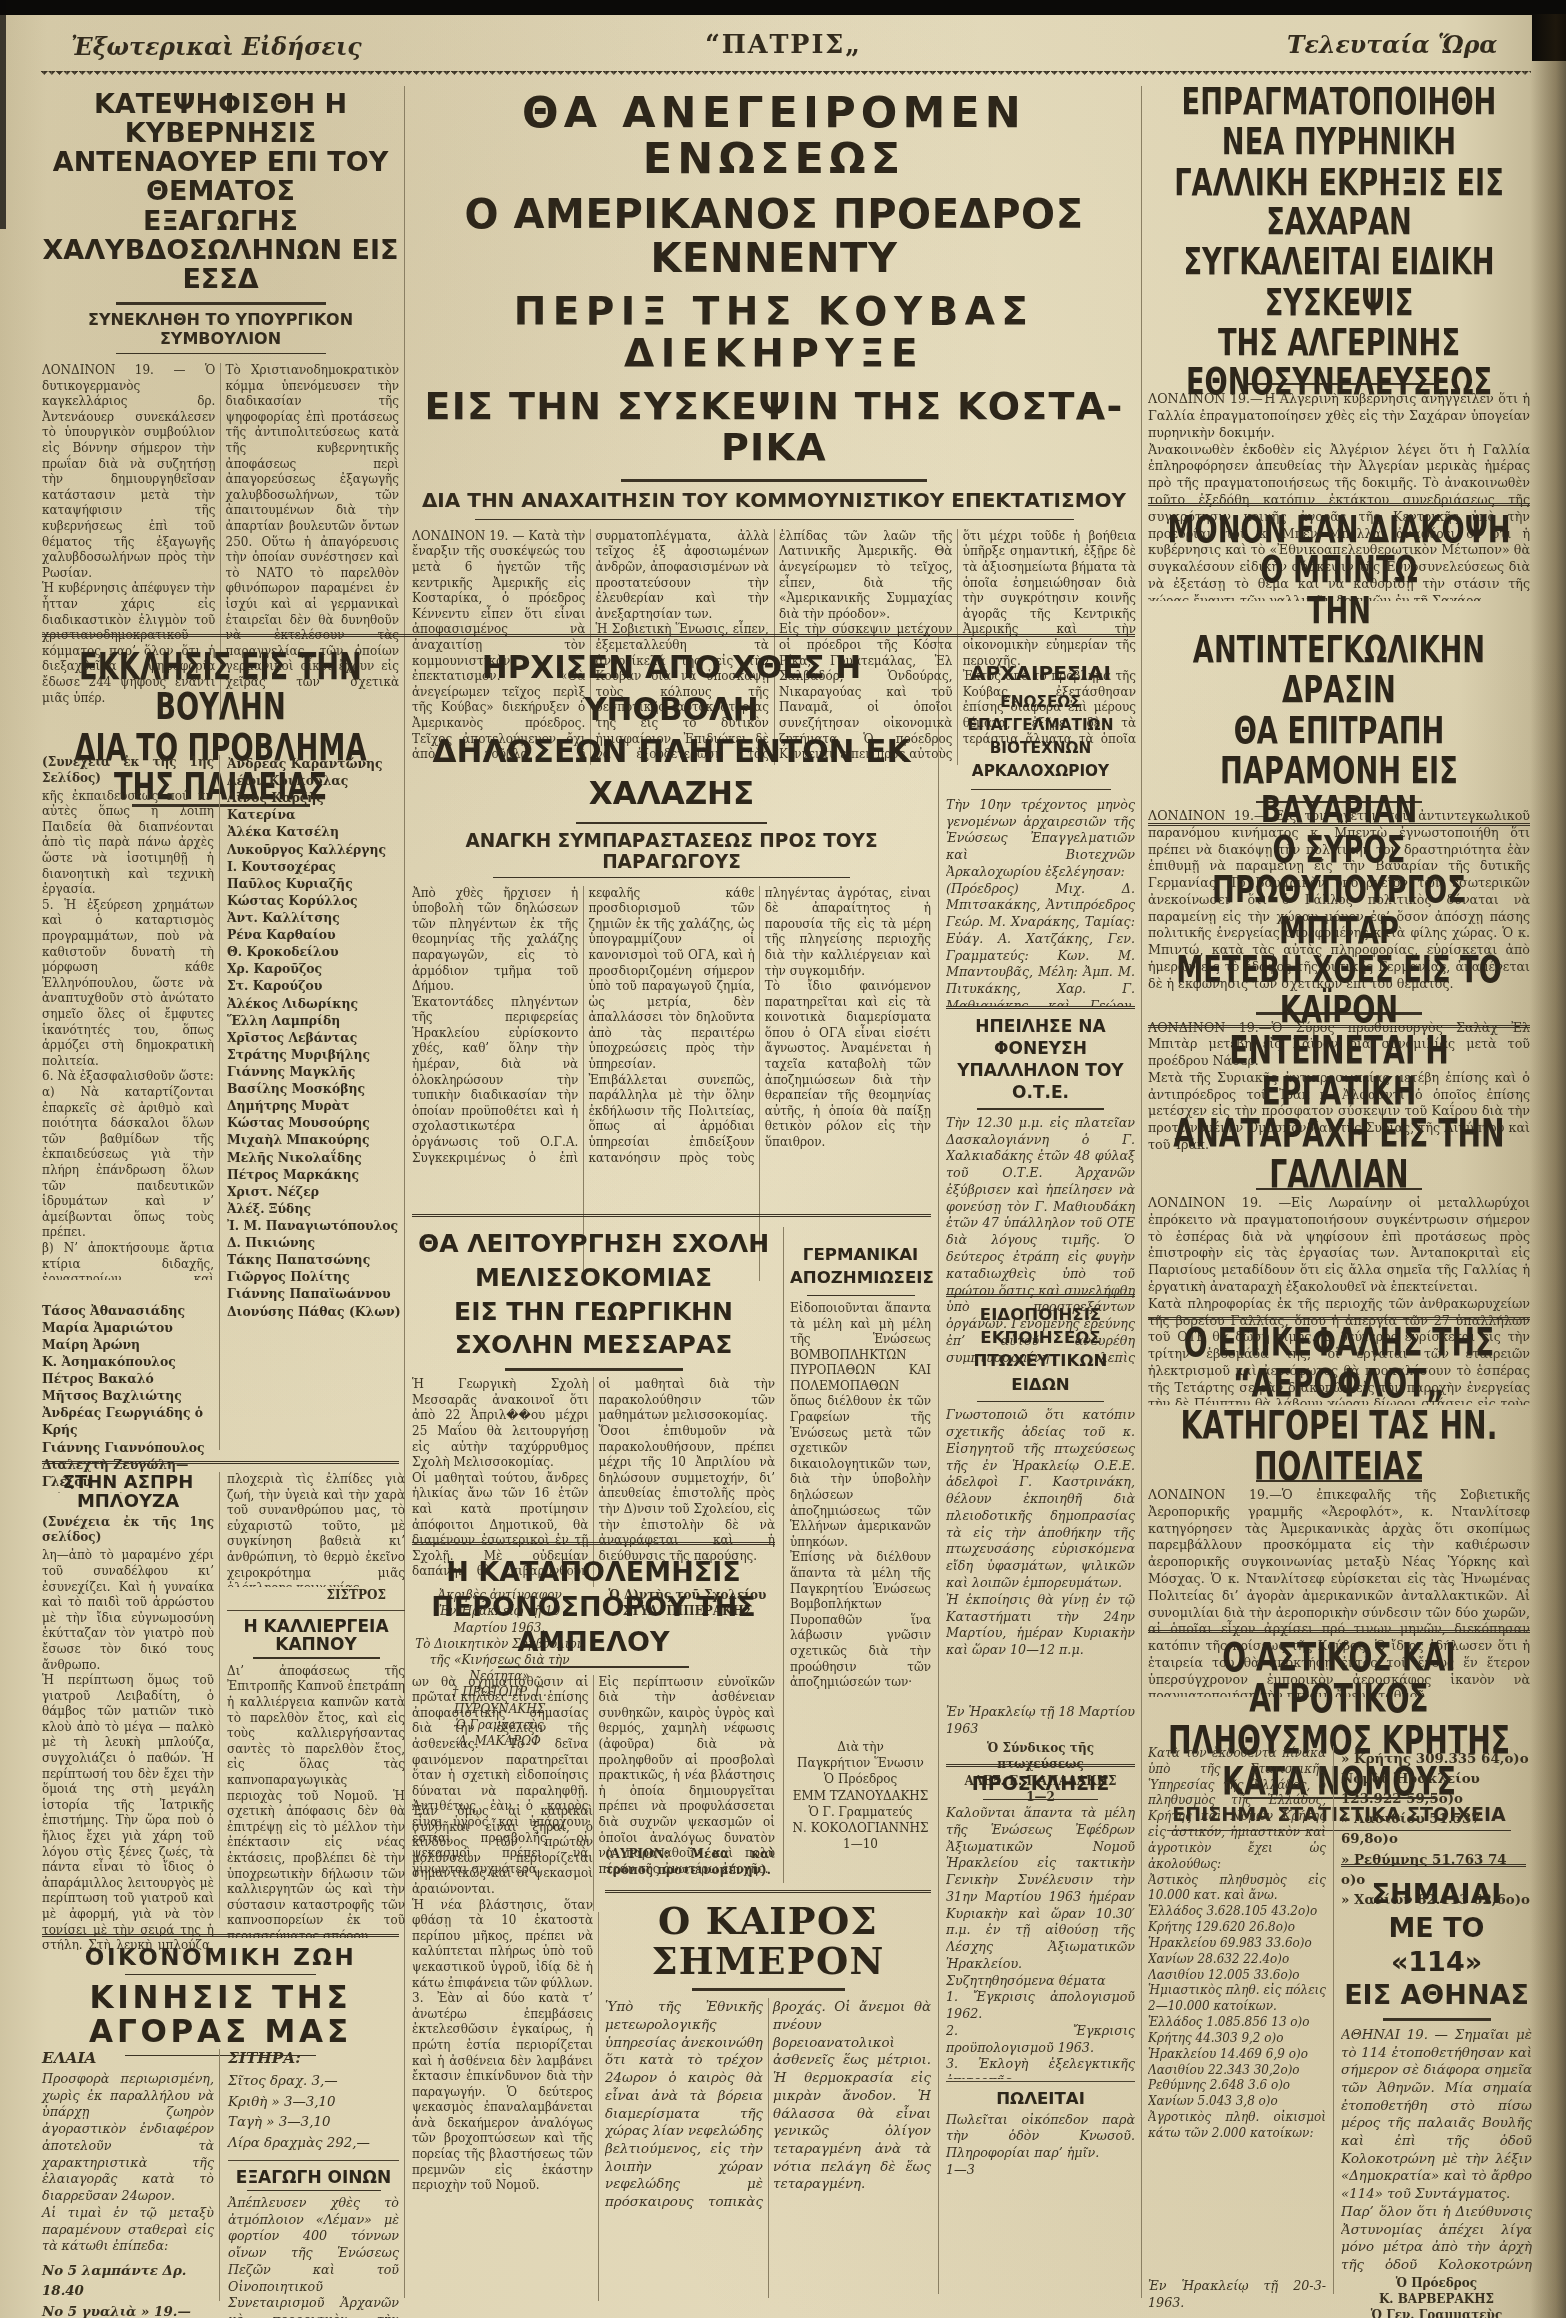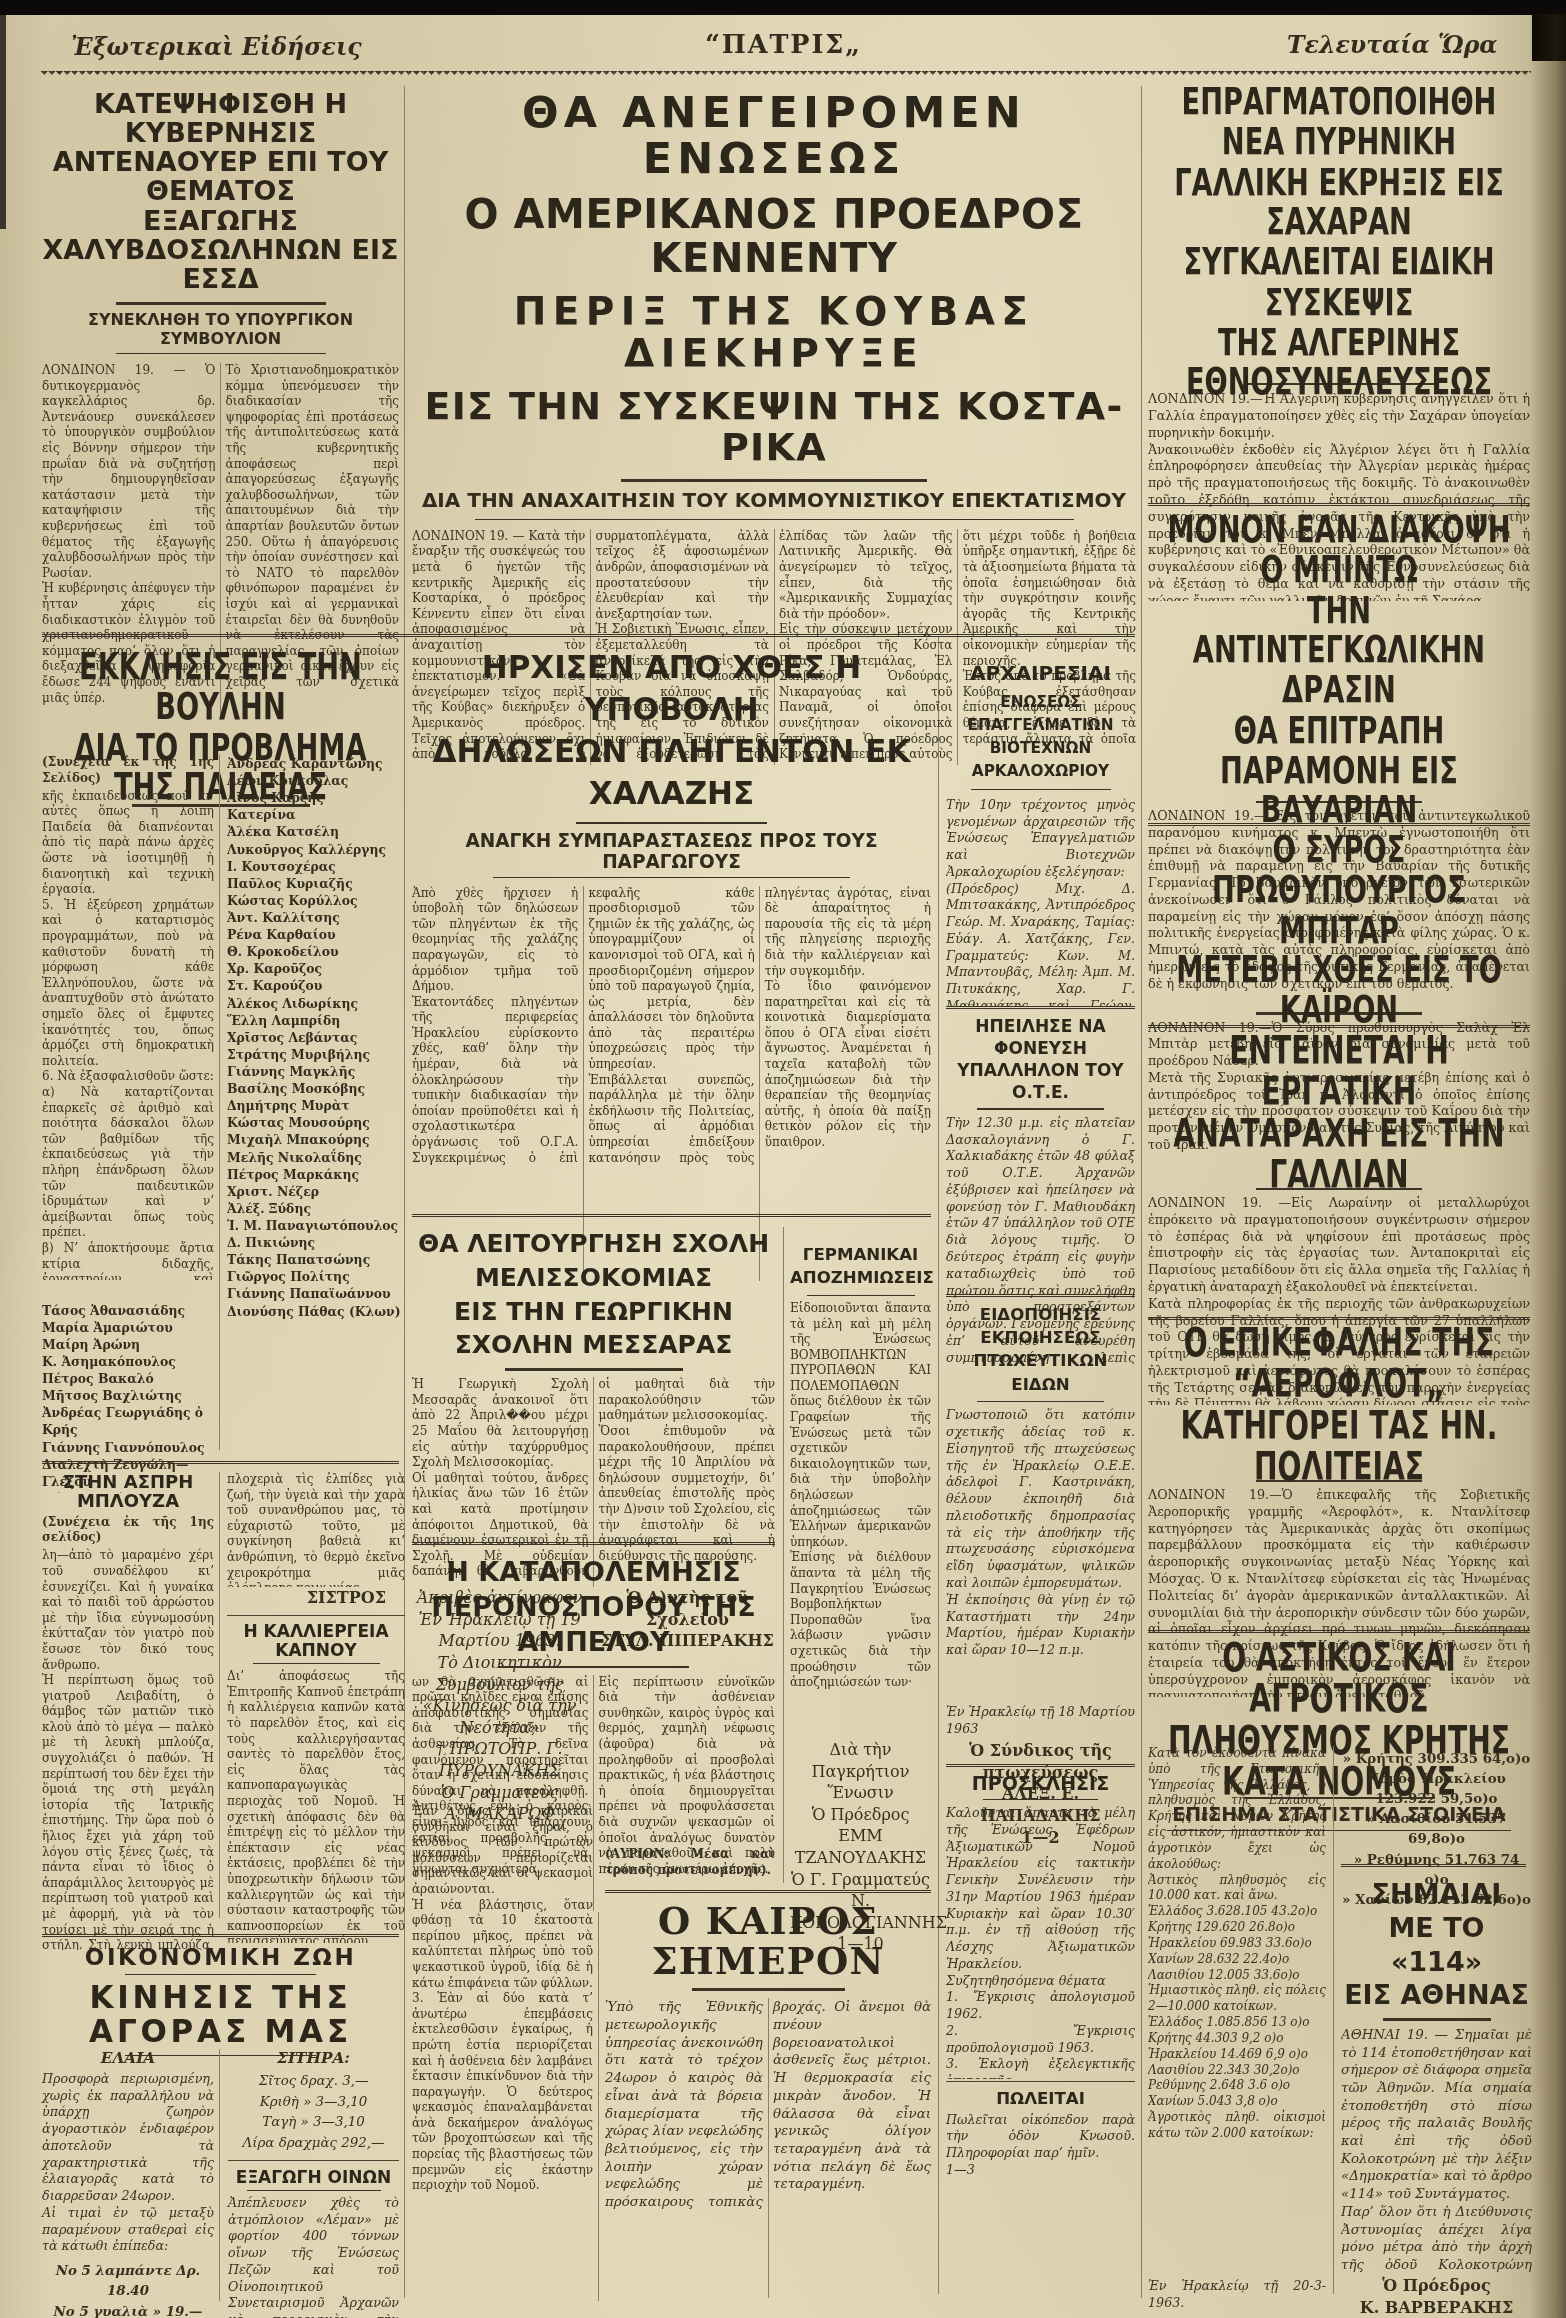--- a/index.html
+++ b/index.html
@@ -7,21 +7,21 @@
     font-family:"DejaVu Serif",serif;color:#38301f;}
   #paper{position:absolute;left:0;top:14px;width:1567px;height:2305px;
     background:
       radial-gradient(ellipse at 18% 12%, rgba(120,95,50,.14), transparent 40%),
       radial-gradient(ellipse at 85% 70%, rgba(120,95,50,.12), transparent 45%),
       radial-gradient(ellipse at 50% 40%, rgba(255,250,225,.25), transparent 60%),
       linear-gradient(90deg,#cfc4a2 0,#ddd3b2 3%,#e3d9ba 50%,#dcd2b1 93%,#b9ad8b 100%),
       #dcd2b1;}
   .edge{position:absolute;background:#0b0a08;}
   .abs{position:absolute;}
-  .ser{font-family:"DejaVu Serif",serif;text-align:center;}
+  .ser{font-family:"DejaVu Serif",serif;}
   .sans{font-family:"DejaVu Sans","Liberation Sans",sans-serif;}
   .b{font-weight:bold}.i{font-style:italic}.ctr{text-align:center}
   .pre{white-space:pre-line;}
   .ink{color:#332b1d;}
   .hl{color:#2d261a;font-weight:bold;line-height:1.08;}
   .tall{display:inline-block;transform:scale(.94,1.28);transform-origin:50% 0;}
   .body{font-size:12px;line-height:1.3;text-align:justify;color:#3a3222;}
   .body2{font-size:12.7px;line-height:1.32;text-align:justify;color:#3a3222;}
   .cols2{column-count:2;column-gap:10.2px;column-rule:0.6px solid #8a7f63;}
   .cols3{column-count:3;column-gap:10.2px;column-rule:0.6px solid #8a7f63;}
@@ -29,21 +29,21 @@
   .hr{height:1.3px;border-top:1.9px solid #3b3325;border-bottom:0.6px solid #3b3325;}
   .hr1{height:0;border-top:1.3px solid #4a4130;}
   .srule{height:2.5px;background:#3b3325;margin:3.8px auto 2.5px auto;}
   .srule2{height:1.3px;background:#3b3325;margin:0 auto;}
   .vr{position:absolute;width:0.6px;background:#8a7f63;}
   .zigzag{height:7px;background:
      linear-gradient(135deg,#3b3325 25%,transparent 25%) -3.8px 0,
      linear-gradient(225deg,#3b3325 25%,transparent 25%) -3.8px 0;
      background-size:7.6px 7.6px;background-repeat:repeat-x;}
   .names{font-weight:bold;font-size:12.4px;line-height:1.38;color:#352d1e;}
-  .sig{text-align:center;font-size:16px;line-height:1.35;}
+  .sig{text-align:center;font-size:12px;line-height:1.35;}
 </style>
 </head>
 <body>
 
 <div id="page">
   <div id="paper"></div>
 
   <div class="edge" style="left:0;top:0;width:1567px;height:15.3px"></div>
   <div class="edge" style="left:1532px;top:0;width:34px;height:61px"></div>
   <div class="edge" style="left:0;top:0;width:6.4px;height:229px;opacity:.75"></div>

